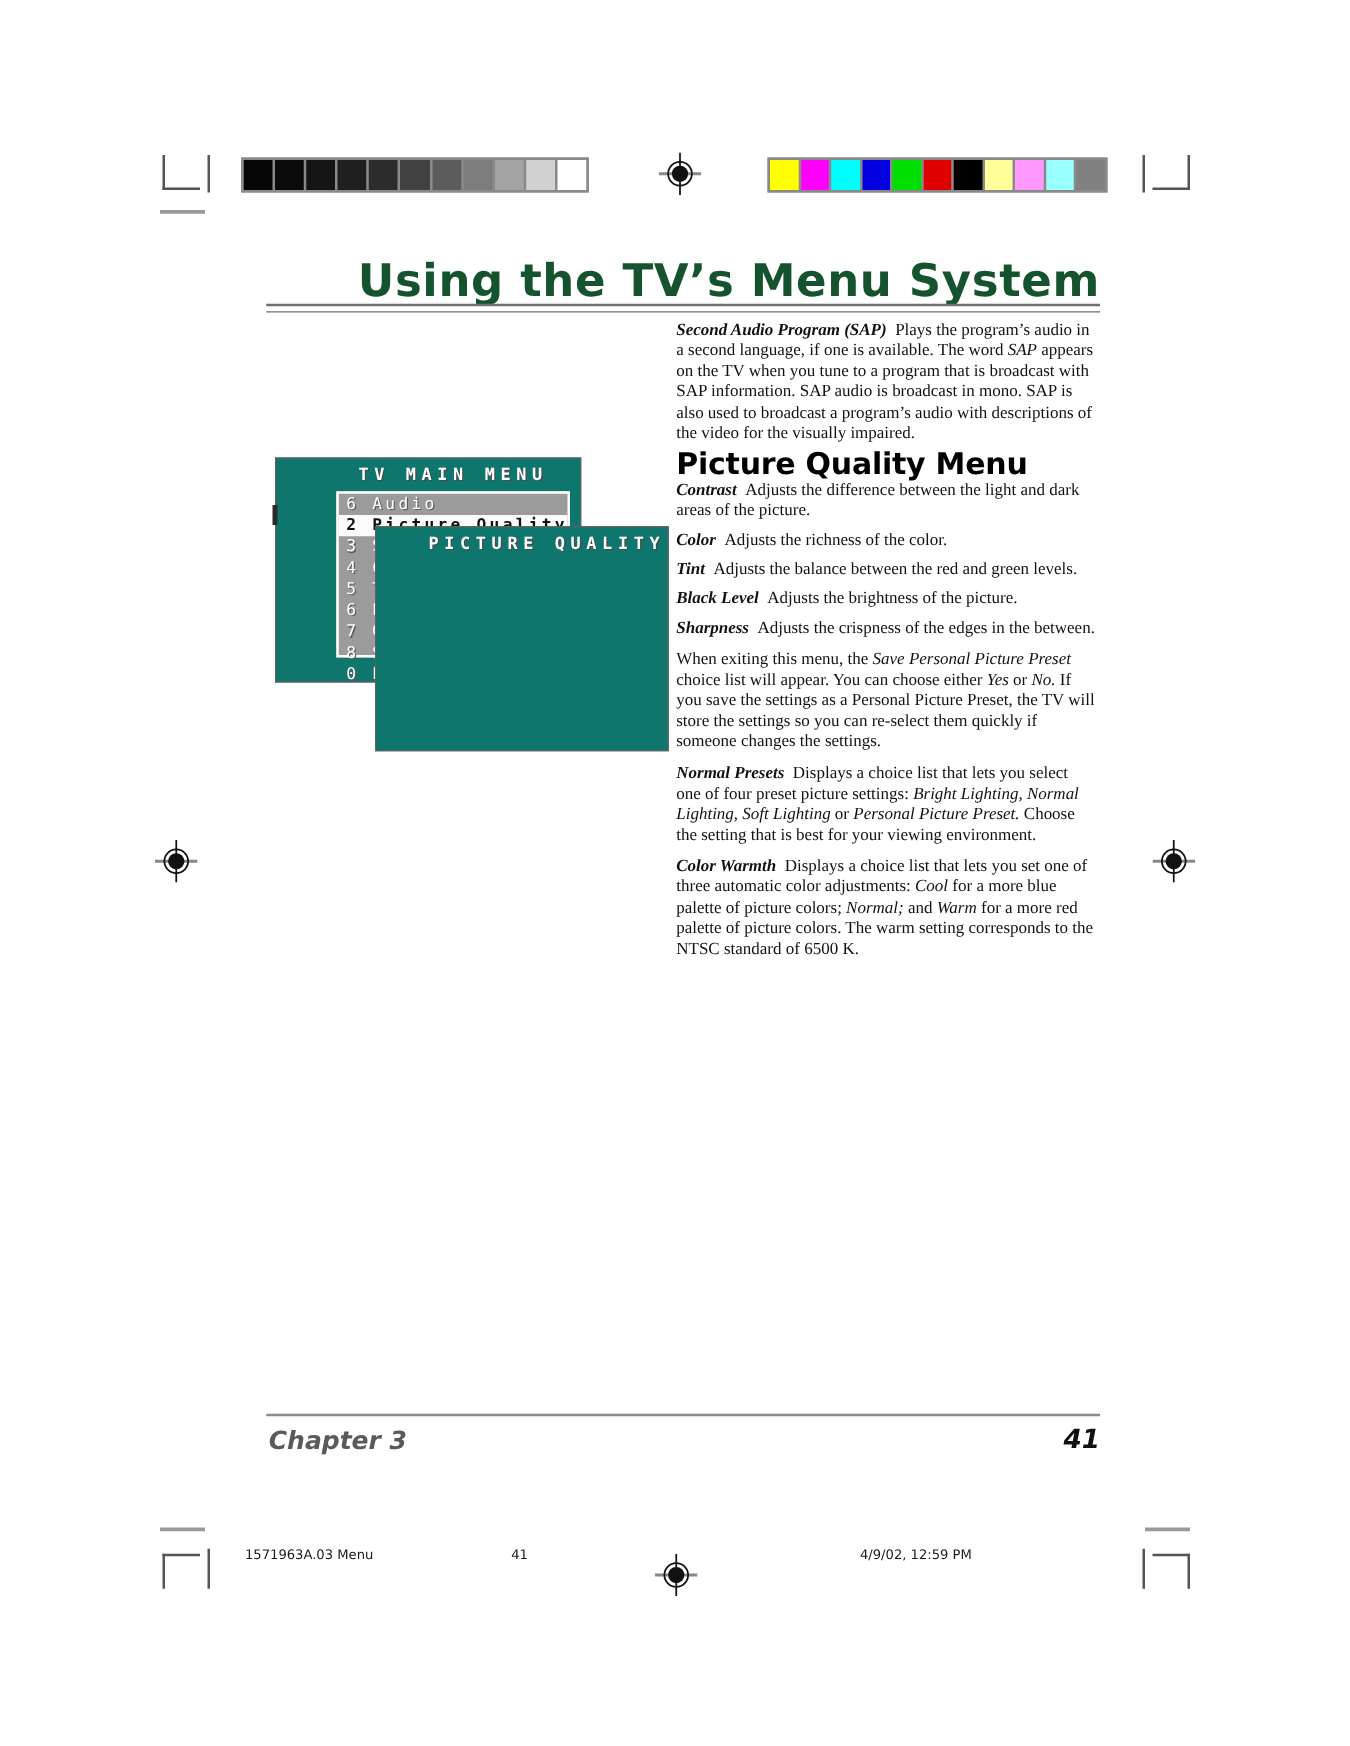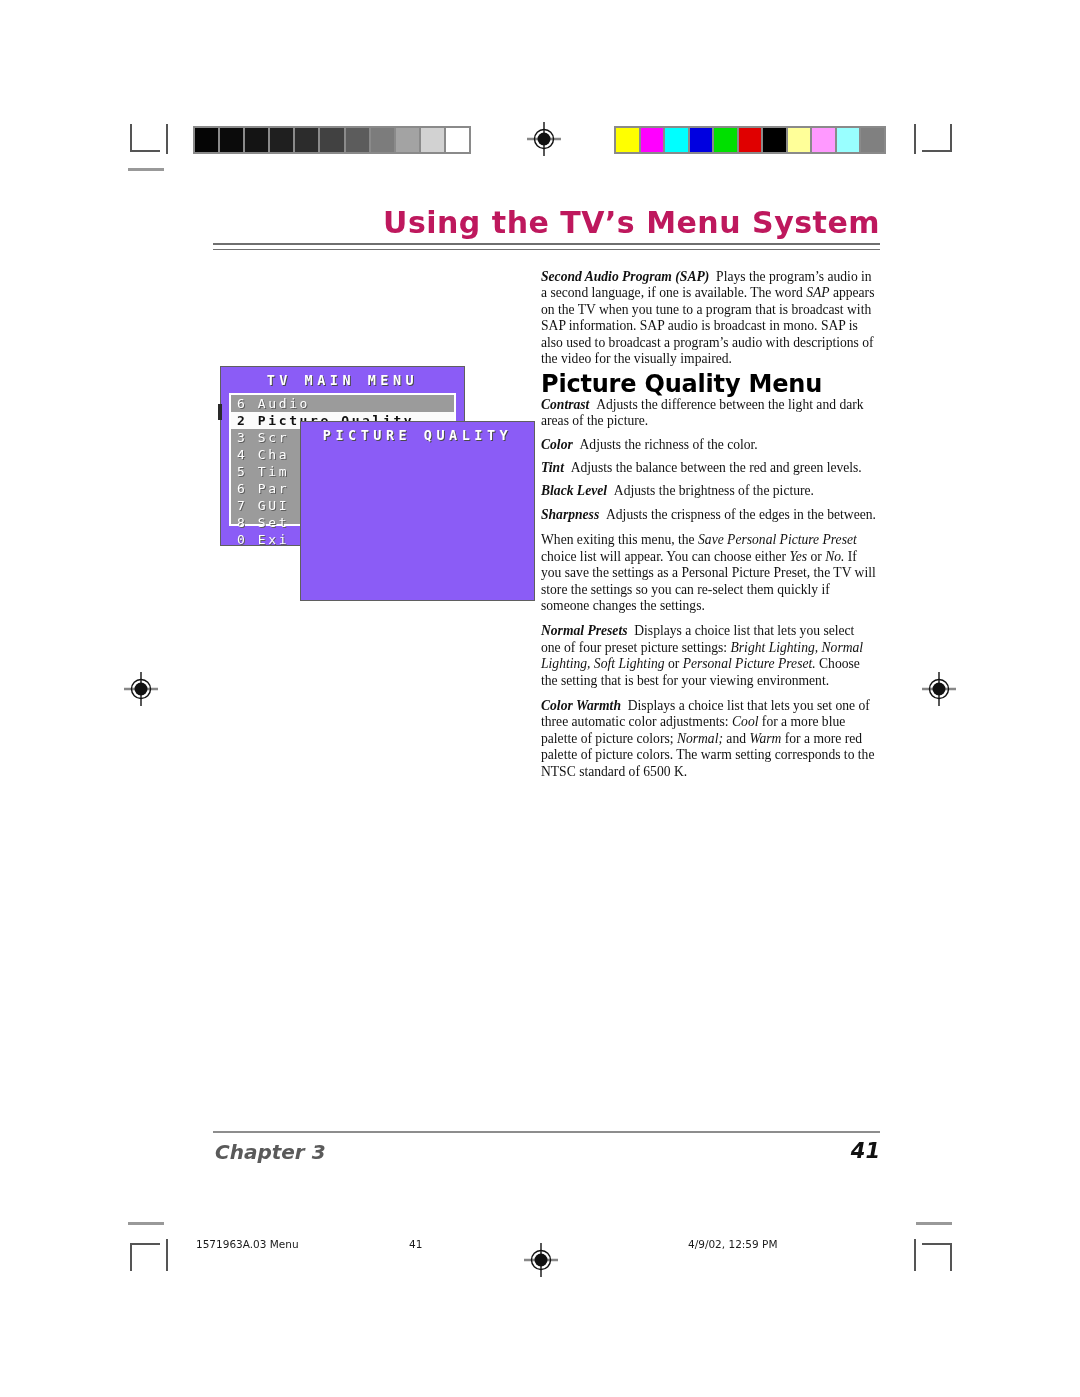--- a/index.html
+++ b/index.html
@@ -59,39 +59,39 @@
 
   
   .page-title {
     position: absolute;
     left: 220px;
     top: 205px;
     width: 660px;
     text-align: right;
     font-family: "DejaVu Sans", sans-serif;
     font-weight: bold;
-    font-size: 30px;
+    font-size: 36px;
     letter-spacing: 0.5px;
-    color: #be185d;
+    color: #14532d;
   }
   .title-rule {
     position: absolute;
     left: 213px;
     top: 243px;
     width: 667px;
     height: 4px;
     border-top: 2px solid #6f6f6f;
     border-bottom: 1px solid #6f6f6f;
   }
 
   
   .body-col {
     position: absolute;
     left: 541px;
-    top: 269px;
+    top: 256px;
     width: 336px;
     font-size: 13.6px;
     line-height: 16.4px;
     color: #111;
     text-align: left;
   }
   .body-col p { margin: 0 0 7px 0; }
   .body-col p.tight { margin-bottom: 9px; }
   .lead { font-weight: bold; font-style: italic; }
   .ital { font-style: italic; }
@@ -104,24 +104,25 @@
     color: #000;
     margin: 9px 0 4px 0;
     letter-spacing: -0.2px;
   }
 
   
   .tv-graphic { position: absolute; left: 0; top: 0; }
 
   .menu-panel {
     position: absolute;
-    background: #8b5cf6;
+    background: #0f766e;
     border: 1px solid #5f5f5f;
     box-sizing: border-box;
     font-family: "DejaVu Sans Mono", monospace;
+    padding-left: 40px;
   }
   .menu-main { left: 220px; top: 366px; width: 245px; height: 180px; }
   .menu-sub  { left: 300px; top: 421px; width: 235px; height: 180px; }
 
   .menu-title {
     text-align: center;
     color: #ffffff;
     font-size: 13.5px;
     font-weight: bold;
     letter-spacing: 4.5px;

